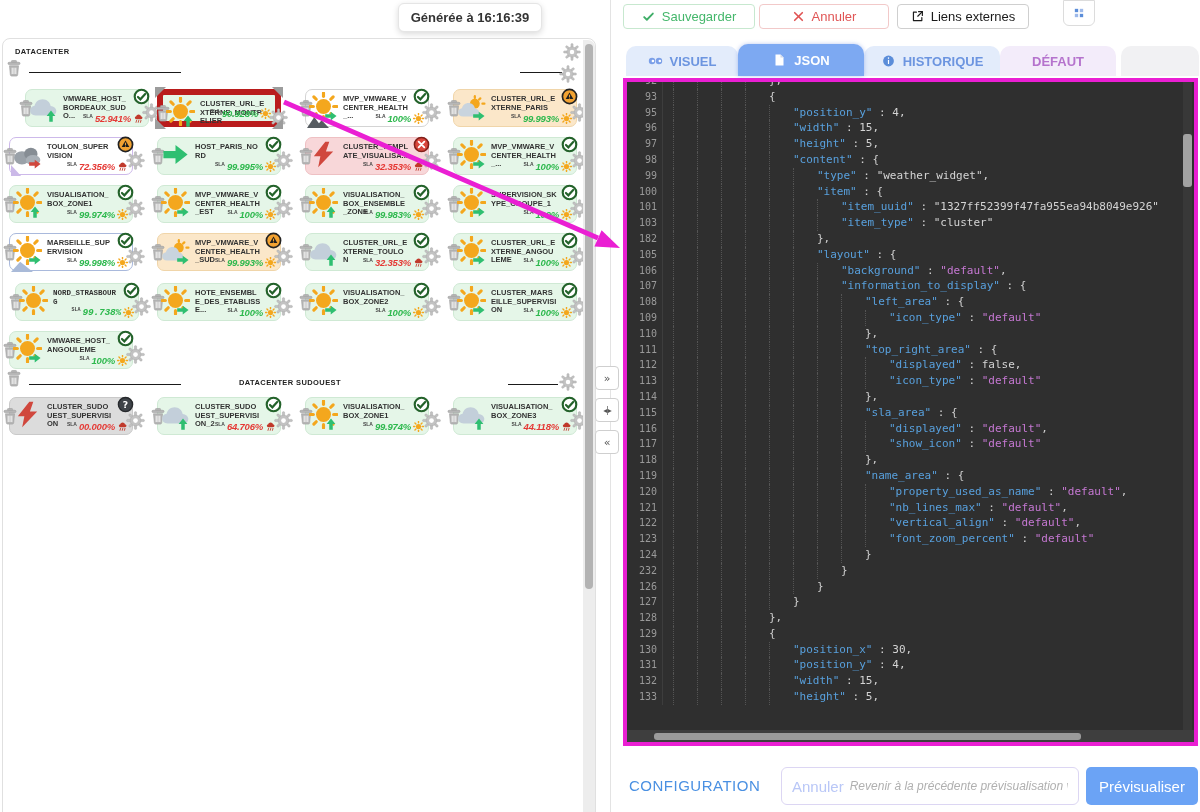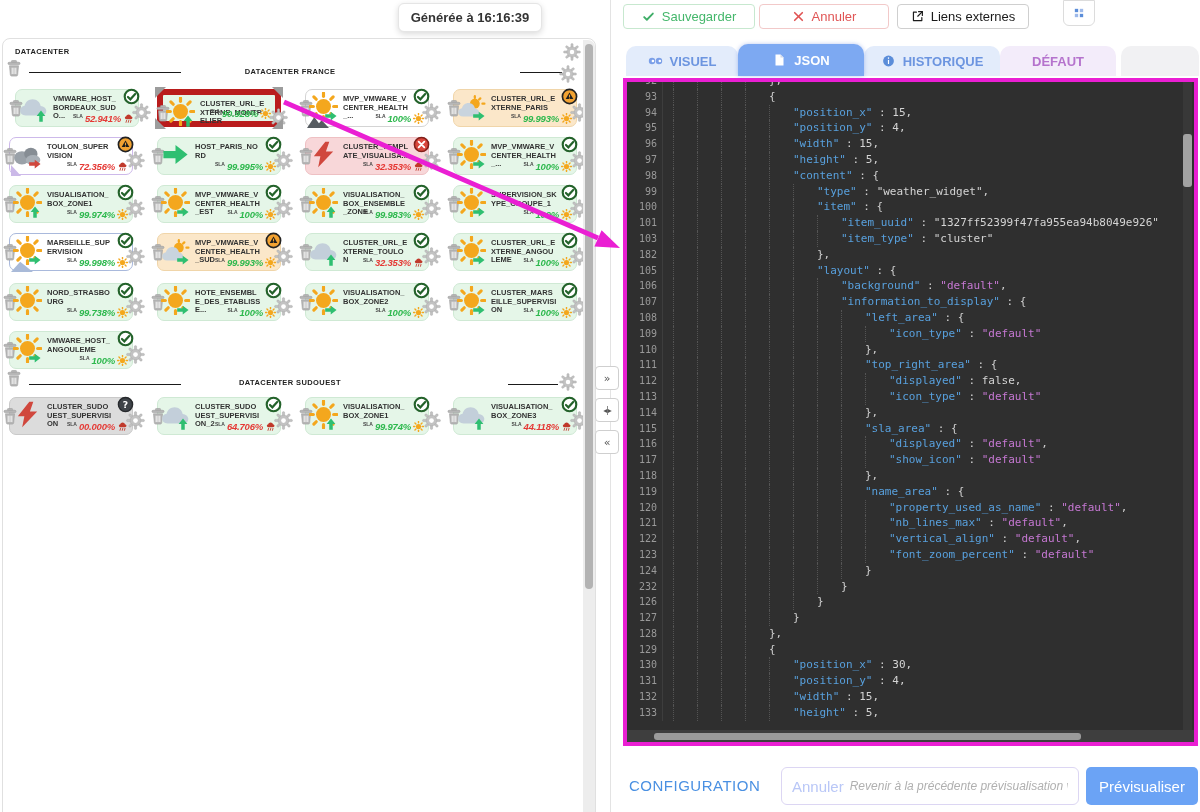--- a/index.html
+++ b/index.html
@@ -141,21 +141,20 @@
           <path d="M6 9 h12 l-1.1 12 a2 2 0 0 1 -2 1.8 h-5.8 a2 2 0 0 1 -2 -1.8 z"></path>
         </g>
         <g stroke="#f4f4f4" stroke-width="1.4">
           <line x1="9.6" y1="11.5" x2="9.6" y2="20"></line>
           <line x1="12" y1="11.5" x2="12" y2="20"></line>
           <line x1="14.4" y1="11.5" x2="14.4" y2="20"></line>
         </g>
       </svg>
     </span>
   <div class="sec-line" style="left:26px;top:33px;width:152px;"></div>
-  <div class="sec-label" style="top:28px;">DATACENTER FRANCE</div>
   <div class="sec-line" style="left:517px;top:33px;width:42px;"></div>
   <span class="sec-ico" style="left:556px;top:26px;" id="gear-fr">
       <svg viewBox="0 0 24 24">
         <g fill="#c2c2c2" stroke="#a8a8a8" stroke-width="0.6">
           <rect x="10.6" y="0.8" width="2.8" height="6" rx="1.2" transform="rotate(0 12 12)"></rect>
           <rect x="10.6" y="0.8" width="2.8" height="6" rx="1.2" transform="rotate(45 12 12)"></rect>
           <rect x="10.6" y="0.8" width="2.8" height="6" rx="1.2" transform="rotate(90 12 12)"></rect>
           <rect x="10.6" y="0.8" width="2.8" height="6" rx="1.2" transform="rotate(135 12 12)"></rect>
           <rect x="10.6" y="0.8" width="2.8" height="6" rx="1.2" transform="rotate(180 12 12)"></rect>
           <rect x="10.6" y="0.8" width="2.8" height="6" rx="1.2" transform="rotate(225 12 12)"></rect>
@@ -195,21 +194,21 @@
           <rect x="10.6" y="0.8" width="2.8" height="6" rx="1.2" transform="rotate(225 12 12)"></rect>
           <rect x="10.6" y="0.8" width="2.8" height="6" rx="1.2" transform="rotate(270 12 12)"></rect>
           <rect x="10.6" y="0.8" width="2.8" height="6" rx="1.2" transform="rotate(315 12 12)"></rect>
           <circle cx="12" cy="12" r="6.8"></circle>
         </g>
         <circle cx="12" cy="12" r="3" fill="#ffffff"></circle>
       </svg>
     </span>
 
   <div id="tiles" style="position:absolute;left:0;top:0;right:0;bottom:0;">
-      <div class="tile bg-green" style="left:12px;top:50px;text-decoration:underline;">
+      <div class="tile bg-green" style="left:22px;top:50px;text-decoration:underline;">
     <span class="t-trash">
           <svg viewBox="0 0 24 24">
             <g fill="#b6b6b6" stroke="#9e9e9e" stroke-width="0.8">
               <rect x="8.5" y="2" width="7" height="3" rx="1.2"></rect>
               <rect x="4" y="4.4" width="16" height="3" rx="1.4"></rect>
               <path d="M6 9 h12 l-1.1 12 a2 2 0 0 1 -2 1.8 h-5.8 a2 2 0 0 1 -2 -1.8 z"></path>
             </g>
             <g stroke="#f4f4f4" stroke-width="1.4">
               <line x1="9.6" y1="11.5" x2="9.6" y2="20"></line>
               <line x1="12" y1="11.5" x2="12" y2="20"></line>
@@ -1328,21 +1327,21 @@
                 <line x1="4.2" y1="4.2" x2="6.4" y2="6.4"></line>
                 <line x1="17.6" y1="17.6" x2="19.8" y2="19.8"></line>
                 <line x1="19.8" y1="4.2" x2="17.6" y2="6.4"></line>
                 <line x1="6.4" y1="17.6" x2="4.2" y2="19.8"></line>
               </g>
               <circle cx="12" cy="12" r="5.6" fill="#f4a71d"></circle>
             </svg>
           </span>
     </div>
       </div>
-      <div class="tile bg-green" style="left:6px;top:244px;">
+      <div class="tile bg-green" style="left:12px;top:244px;font-family:Liberation Mono, monospace;">
     <span class="t-trash">
           <svg viewBox="0 0 24 24">
             <g fill="#b6b6b6" stroke="#9e9e9e" stroke-width="0.8">
               <rect x="8.5" y="2" width="7" height="3" rx="1.2"></rect>
               <rect x="4" y="4.4" width="16" height="3" rx="1.4"></rect>
               <path d="M6 9 h12 l-1.1 12 a2 2 0 0 1 -2 1.8 h-5.8 a2 2 0 0 1 -2 -1.8 z"></path>
             </g>
             <g stroke="#f4f4f4" stroke-width="1.4">
               <line x1="9.6" y1="11.5" x2="9.6" y2="20"></line>
               <line x1="12" y1="11.5" x2="12" y2="20"></line>
@@ -2042,21 +2041,20 @@
   <div class="tab defaut">
     <span>DÉFAUT</span>
   </div>
   <div class="tab stub"></div>
 
   <div class="editor-frame">
     <div class="ed-inner">
       <div class="code" id="code-lines">
           <div class="cl"><span class="ln">92</span><div class="ct" style="padding-left:106px"><i style="left:10px"></i><i style="left:34px"></i><i style="left:58px"></i><i style="left:82px"></i><span class="tk-p">},</span></div></div>
           <div class="cl"><span class="ln">93</span><div class="ct" style="padding-left:106px"><i style="left:10px"></i><i style="left:34px"></i><i style="left:58px"></i><i style="left:82px"></i><span class="tk-p">{</span></div></div>
-          <div class="cl"><span class="ln">94</span><div class="ct" style="padding-left:130px"><i style="left:10px"></i><i style="left:34px"></i><i style="left:58px"></i><i style="left:82px"></i><i style="left:106px"></i><span class="tk-k">"position_x"</span><span class="tk-p"> : </span><span class="tk-v">15,</span></div></div>
           <div class="cl"><span class="ln">95</span><div class="ct" style="padding-left:130px"><i style="left:10px"></i><i style="left:34px"></i><i style="left:58px"></i><i style="left:82px"></i><i style="left:106px"></i><span class="tk-k">"position_y"</span><span class="tk-p"> : </span><span class="tk-v">4,</span></div></div>
           <div class="cl"><span class="ln">96</span><div class="ct" style="padding-left:130px"><i style="left:10px"></i><i style="left:34px"></i><i style="left:58px"></i><i style="left:82px"></i><i style="left:106px"></i><span class="tk-k">"width"</span><span class="tk-p"> : </span><span class="tk-v">15,</span></div></div>
           <div class="cl"><span class="ln">97</span><div class="ct" style="padding-left:130px"><i style="left:10px"></i><i style="left:34px"></i><i style="left:58px"></i><i style="left:82px"></i><i style="left:106px"></i><span class="tk-k">"height"</span><span class="tk-p"> : </span><span class="tk-v">5,</span></div></div>
           <div class="cl"><span class="ln">98</span><div class="ct" style="padding-left:130px"><i style="left:10px"></i><i style="left:34px"></i><i style="left:58px"></i><i style="left:82px"></i><i style="left:106px"></i><span class="tk-k">"content"</span><span class="tk-p"> : {</span></div></div>
           <div class="cl"><span class="ln">99</span><div class="ct" style="padding-left:154px"><i style="left:10px"></i><i style="left:34px"></i><i style="left:58px"></i><i style="left:82px"></i><i style="left:106px"></i><i style="left:130px"></i><span class="tk-k">"type"</span><span class="tk-p"> : </span><span class="tk-v">"weather_widget",</span></div></div>
           <div class="cl"><span class="ln">100</span><div class="ct" style="padding-left:154px"><i style="left:10px"></i><i style="left:34px"></i><i style="left:58px"></i><i style="left:82px"></i><i style="left:106px"></i><i style="left:130px"></i><span class="tk-k">"item"</span><span class="tk-p"> : {</span></div></div>
           <div class="cl"><span class="ln">101</span><div class="ct" style="padding-left:178px"><i style="left:10px"></i><i style="left:34px"></i><i style="left:58px"></i><i style="left:82px"></i><i style="left:106px"></i><i style="left:130px"></i><i style="left:154px"></i><span class="tk-k">"item_uuid"</span><span class="tk-p"> : </span><span class="tk-v">"1327ff52399f47fa955ea94b8049e926"</span></div></div>
           <div class="cl"><span class="ln">103</span><div class="ct" style="padding-left:178px"><i style="left:10px"></i><i style="left:34px"></i><i style="left:58px"></i><i style="left:82px"></i><i style="left:106px"></i><i style="left:130px"></i><i style="left:154px"></i><span class="tk-k">"item_type"</span><span class="tk-p"> : </span><span class="tk-v">"cluster"</span></div></div>
           <div class="cl"><span class="ln">182</span><div class="ct" style="padding-left:154px"><i style="left:10px"></i><i style="left:34px"></i><i style="left:58px"></i><i style="left:82px"></i><i style="left:106px"></i><i style="left:130px"></i><span class="tk-p">},</span></div></div>
           <div class="cl"><span class="ln">105</span><div class="ct" style="padding-left:154px"><i style="left:10px"></i><i style="left:34px"></i><i style="left:58px"></i><i style="left:82px"></i><i style="left:106px"></i><i style="left:130px"></i><span class="tk-k">"layout"</span><span class="tk-p"> : {</span></div></div>

